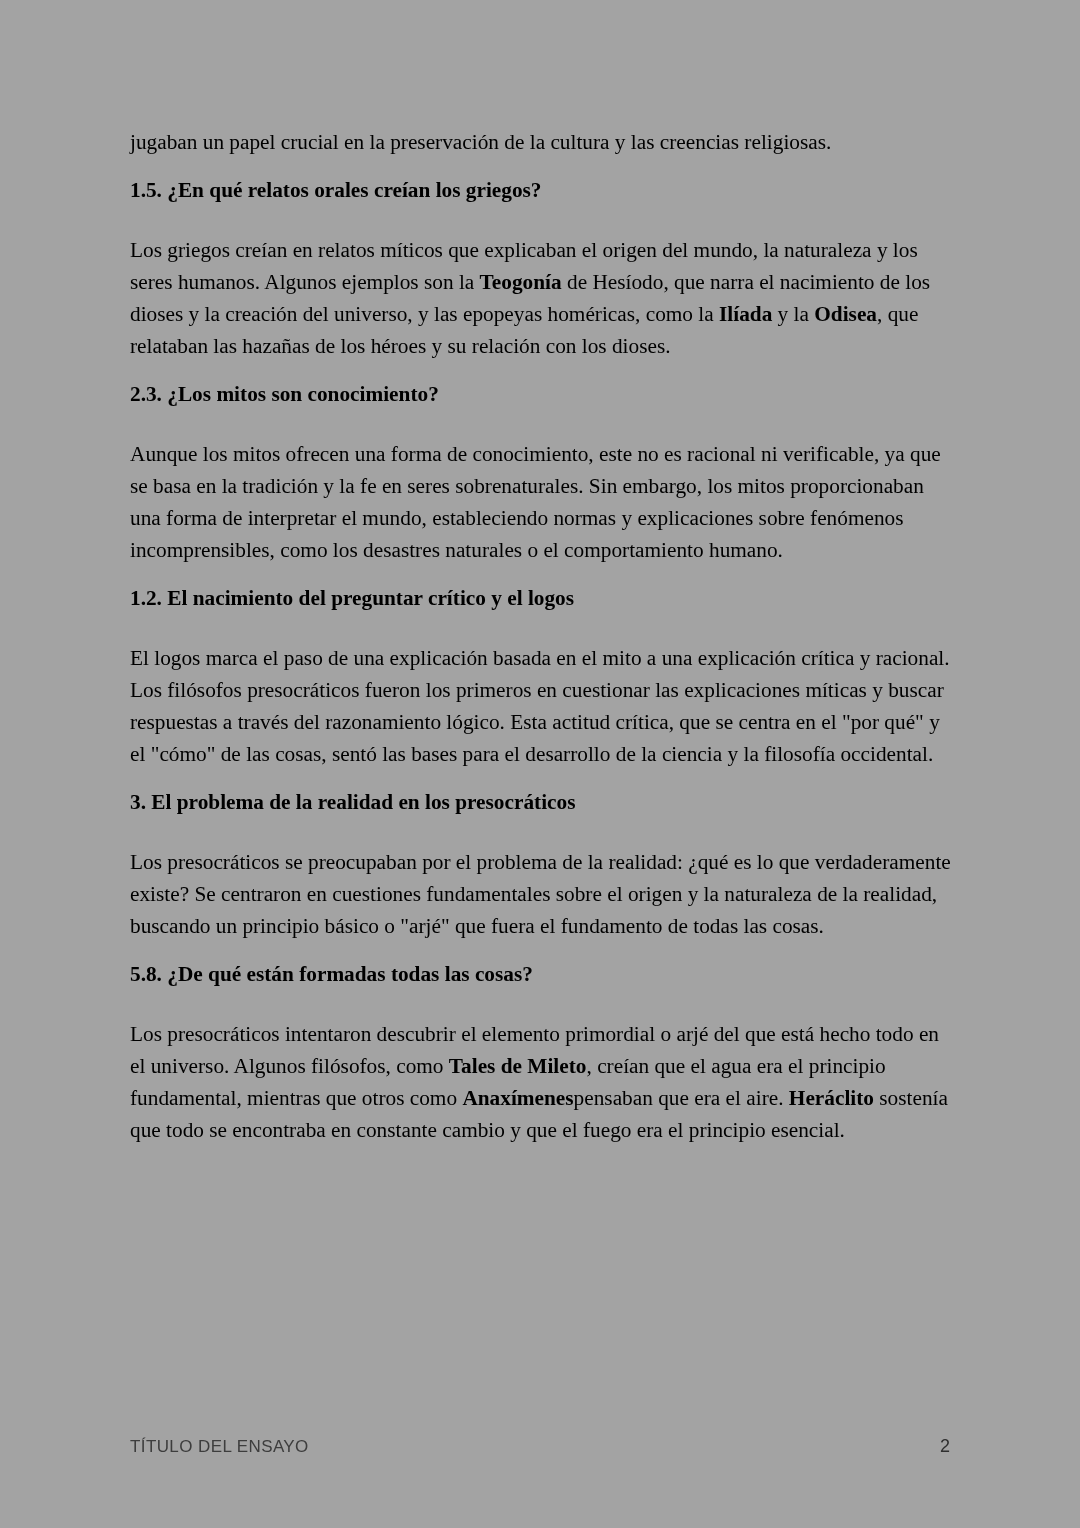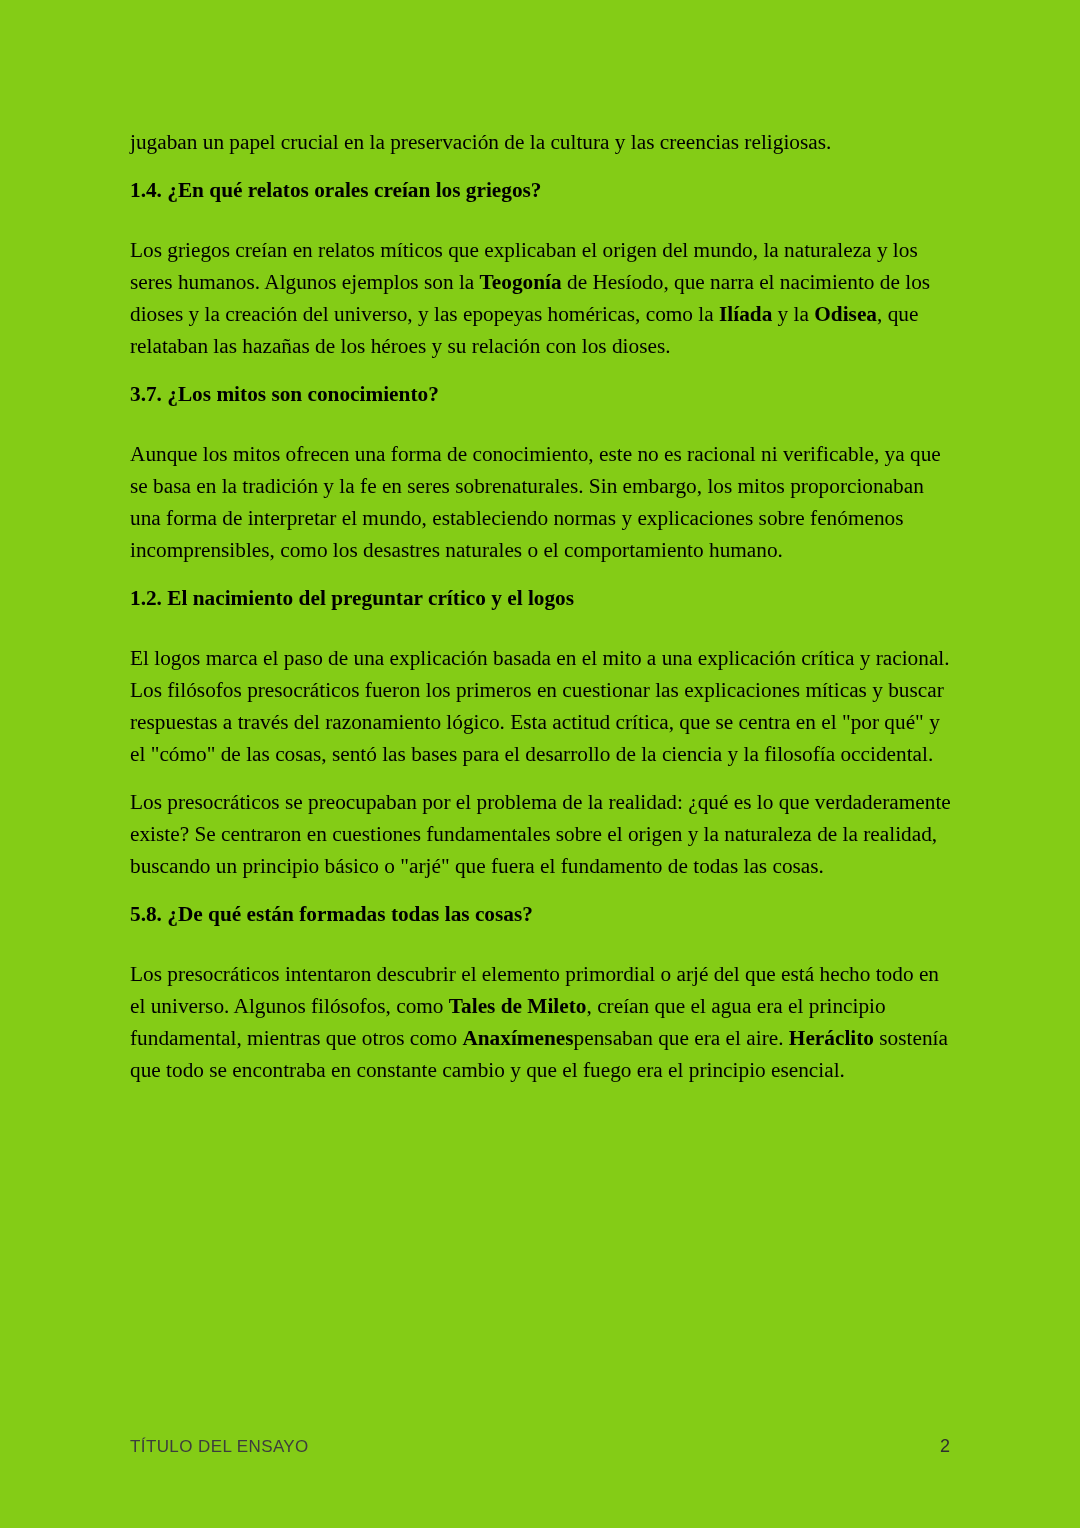--- a/index.html
+++ b/index.html
@@ -1,21 +1,21 @@
 <!DOCTYPE html>
 <html lang="es"><head>
 <meta charset="utf-8">
 <title>Document Page</title>
 <style>
   html, body { margin: 0; padding: 0; background: #ffffff; }
   .page {
     position: relative;
     width: 1080px;
     height: 1528px;
-    background: #84cc16;
+    background: #a3a3a3;
     font-family: "Liberation Serif", serif;
     color: #000000;
     overflow: hidden;
   }
   .content {
     position: absolute;
     top: 126px;
     left: 130px;
     width: 822px;
     font-size: 21.3px;
@@ -56,38 +56,39 @@
 <body>
 
 <div class="page">
 
   <div class="content">
 
     <p class="para">
       <span>jugaban un papel crucial en la preservación de la cultura y las creencias religiosas.</span>
     </p>
 
-    <h3 class="heading">1.4. ¿En qué relatos orales creían los griegos?</h3>
+    <h3 class="heading">1.5. ¿En qué relatos orales creían los griegos?</h3>
 
     <p class="para">
       <span>Los griegos creían en relatos míticos que explicaban el origen del mundo, la naturaleza y los seres humanos. Algunos ejemplos son la </span><span class="bold">Teogonía</span><span> de Hesíodo, que narra el nacimiento de los dioses y la creación del universo, y las epopeyas homéricas, como la </span><span class="bold">Ilíada</span><span> y la </span><span class="bold">Odisea</span><span>, que relataban las hazañas de los héroes y su relación con los dioses.</span>
     </p>
 
-    <h3 class="heading">3.7. ¿Los mitos son conocimiento?</h3>
+    <h3 class="heading">2.3. ¿Los mitos son conocimiento?</h3>
 
     <p class="para">
       <span>Aunque los mitos ofrecen una forma de conocimiento, este no es racional ni verificable, ya que se basa en la tradición y la fe en seres sobrenaturales. Sin embargo, los mitos proporcionaban una forma de interpretar el mundo, estableciendo normas y explicaciones sobre fenómenos incomprensibles, como los desastres naturales o el comportamiento humano.</span>
     </p>
 
     <h3 class="heading">1.2. El nacimiento del preguntar crítico y el logos</h3>
 
     <p class="para">
       <span>El logos marca el paso de una explicación basada en el mito a una explicación crítica y racional. Los filósofos presocráticos fueron los primeros en cuestionar las explicaciones míticas y buscar respuestas a través del razonamiento lógico. Esta actitud crítica, que se centra en el "por qué" y el "cómo" de las cosas, sentó las bases para el desarrollo de la ciencia y la filosofía occidental.</span>
     </p>
 
+    <h3 class="heading">3. El problema de la realidad en los presocráticos</h3>
 
     <p class="para">
       <span>Los presocráticos se preocupaban por el problema de la realidad: ¿qué es lo que verdaderamente existe? Se centraron en cuestiones fundamentales sobre el origen y la naturaleza de la realidad, buscando un principio básico o "arjé" que fuera el fundamento de todas las cosas.</span>
     </p>
 
     <h3 class="heading">5.8. ¿De qué están formadas todas las cosas?</h3>
 
     <p class="para">
       <span>Los presocráticos intentaron descubrir el elemento primordial o arjé del que está hecho todo en el universo. Algunos filósofos, como </span><span class="bold">Tales de Mileto</span><span>, creían que el agua era el principio fundamental, mientras que otros como </span><span class="bold">Anaxímenes</span><span>pensaban que era el aire. </span><span class="bold">Heráclito</span><span> sostenía que todo se encontraba en constante cambio y que el fuego era el principio esencial.</span>
     </p>

